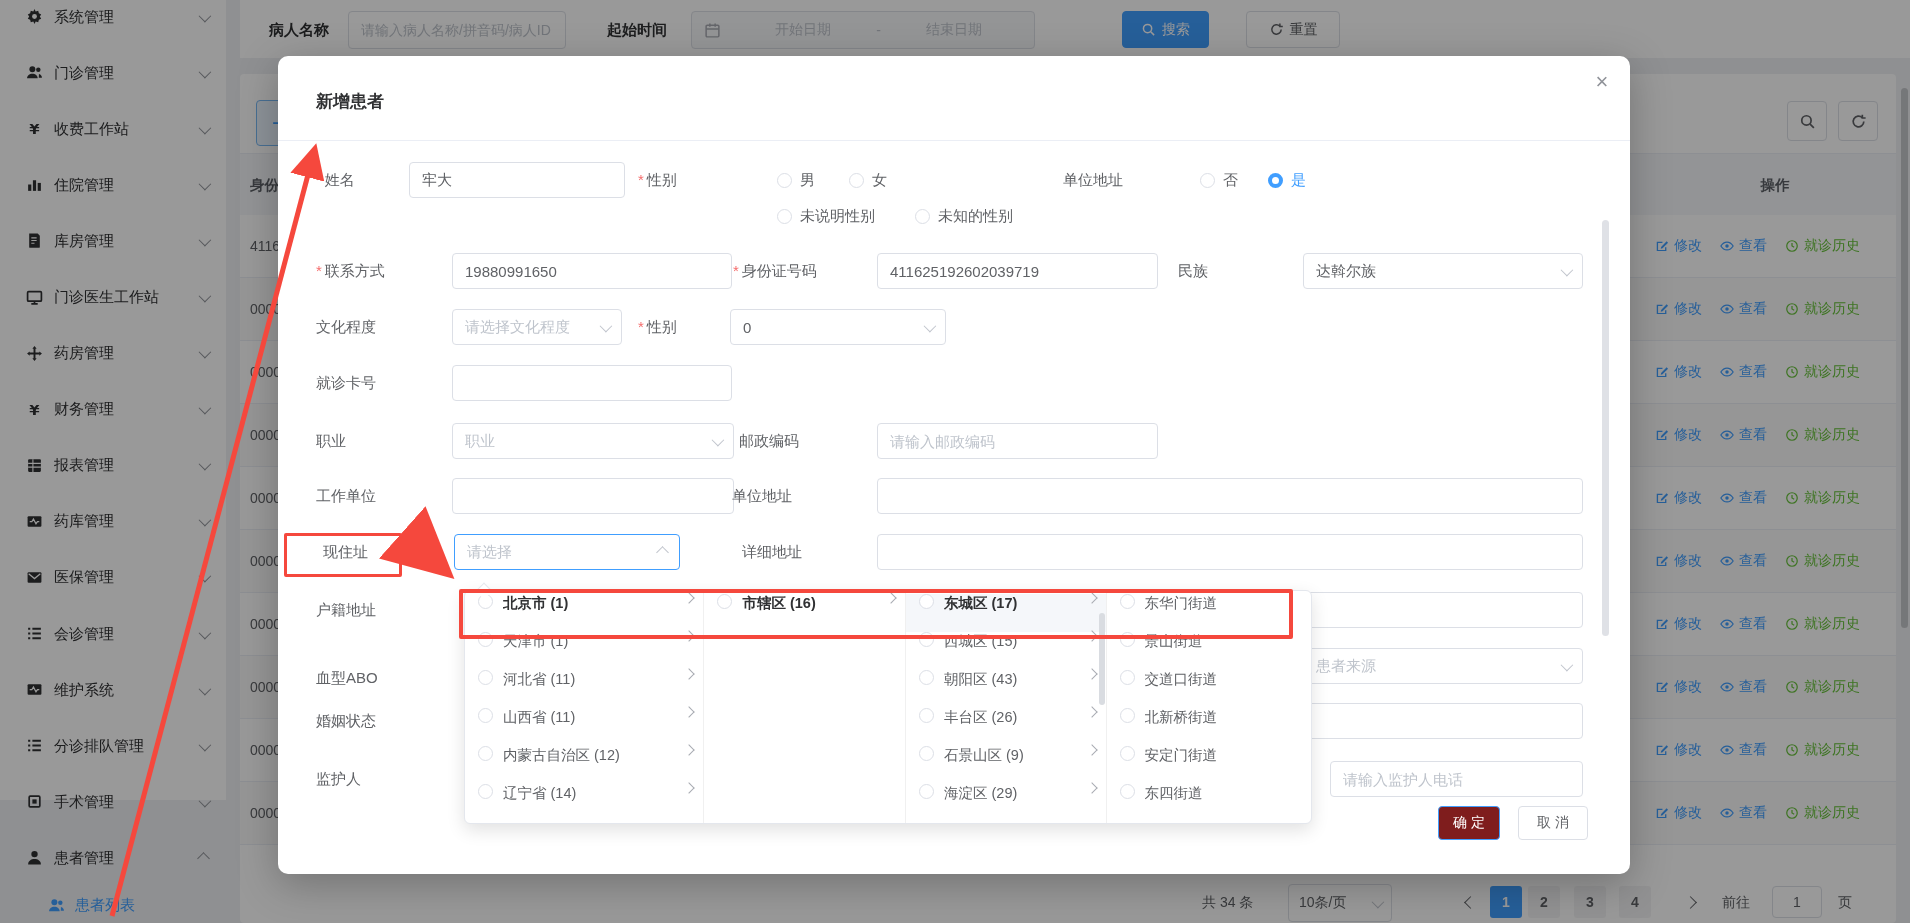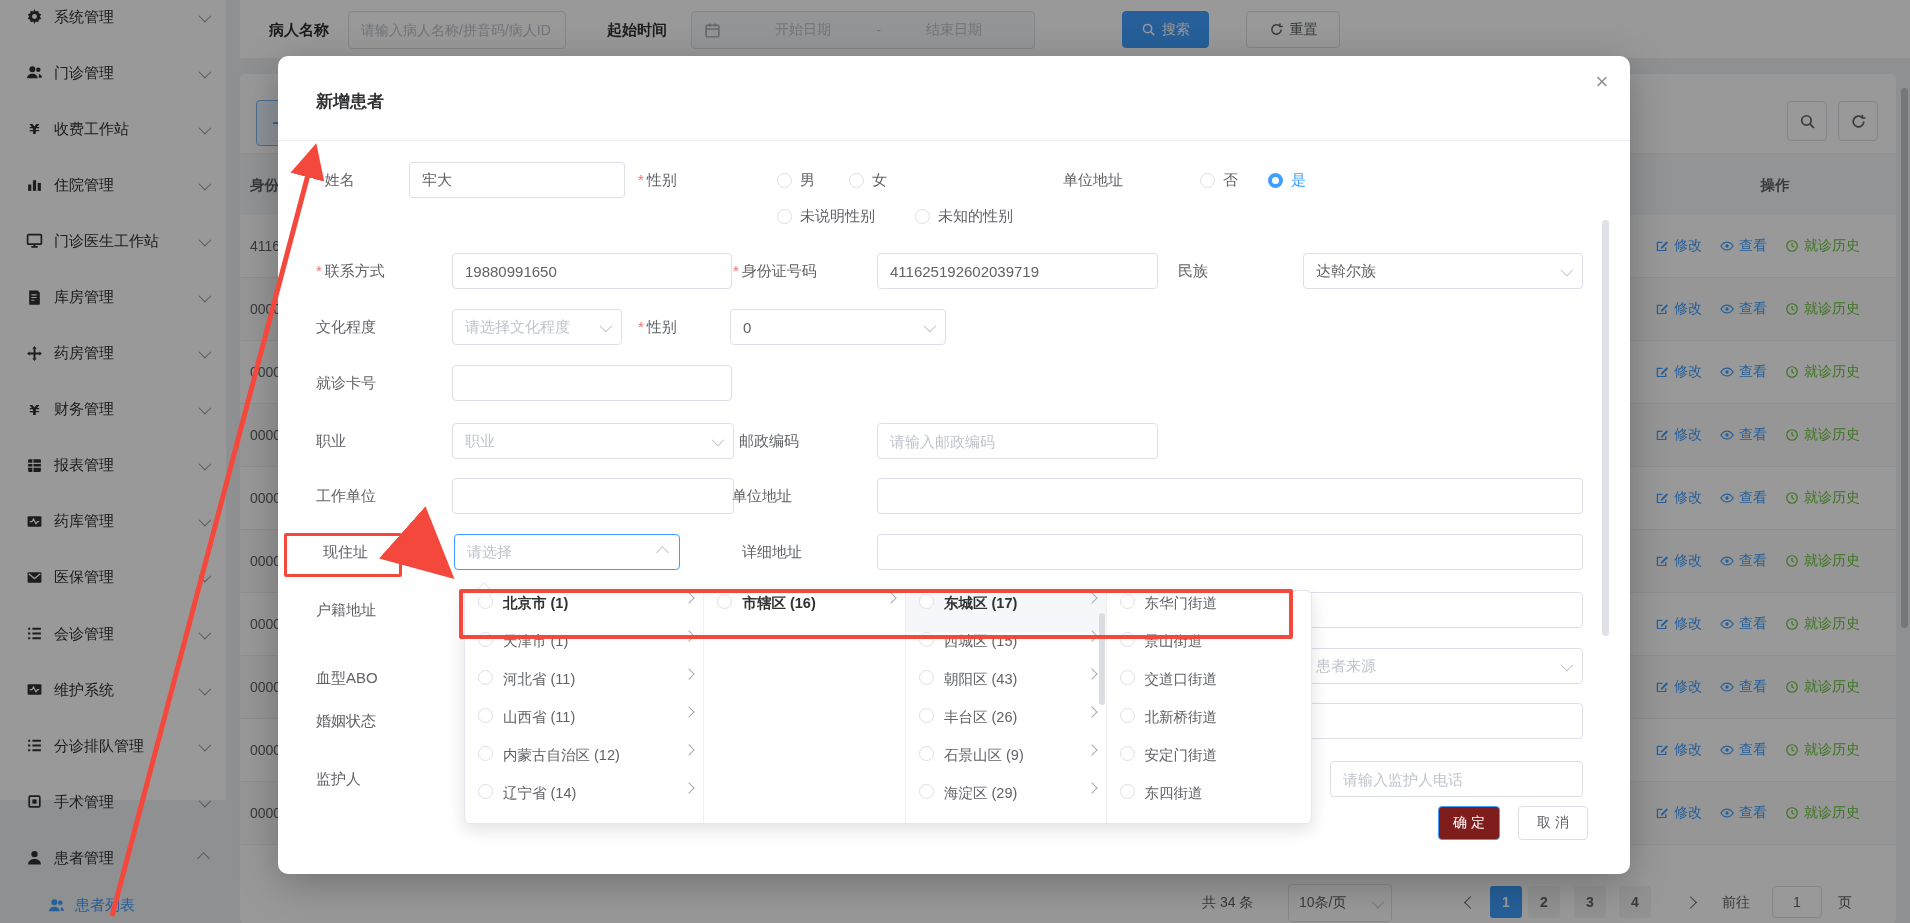--- a/index.html
+++ b/index.html
@@ -151,35 +151,35 @@
               <rect x="6.5" y="4" width="3" height="10" fill="currentColor"></rect>
               <rect x="11" y="6.5" width="3" height="7.5" fill="currentColor"></rect>
             </svg>
           </span>
           <span class="s-lb">住院管理</span>
           <span class="chev down"></span>
         </div>
         <div class="side-item">
           <span class="s-ic">
             <svg viewBox="0 0 16 16">
+              <path d="M3 1.5h8l2 2V14a.8.8 0 0 1-.8.8H3.8A.8.8 0 0 1 3 14V1.5z" fill="currentColor"></path>
+              <path d="M5 5.5h5M5 8h5M5 10.5h3" stroke="#fff" stroke-width="1"></path>
+            </svg>
+          </span>
+          <span class="s-lb">库房管理</span>
+          <span class="chev down"></span>
+        </div>
+        <div class="side-item">
+          <span class="s-ic">
+            <svg viewBox="0 0 16 16">
               <rect x="1.5" y="2.5" width="13" height="9" rx="1" fill="none" stroke="currentColor" stroke-width="1.6"></rect>
               <path d="M8 11.5v2M5 14h6" stroke="currentColor" stroke-width="1.6" fill="none"></path>
             </svg>
           </span>
           <span class="s-lb">门诊医生工作站</span>
-          <span class="chev down"></span>
-        </div>
-        <div class="side-item">
-          <span class="s-ic">
-            <svg viewBox="0 0 16 16">
-              <path d="M3 1.5h8l2 2V14a.8.8 0 0 1-.8.8H3.8A.8.8 0 0 1 3 14V1.5z" fill="currentColor"></path>
-              <path d="M5 5.5h5M5 8h5M5 10.5h3" stroke="#fff" stroke-width="1"></path>
-            </svg>
-          </span>
-          <span class="s-lb">库房管理</span>
           <span class="chev down"></span>
         </div>
         <div class="side-item">
           <span class="s-ic">
             <svg viewBox="0 0 16 16">
               <path d="M8 1L6 3.5h4zM8 15l2-2.5H6zM1 8l2.5-2v4zM15 8l-2.5 2V6z" fill="currentColor"></path>
               <path d="M8 3v10M3 8h10" stroke="currentColor" stroke-width="1.8"></path>
             </svg>
           </span>
           <span class="s-lb">药房管理</span>

